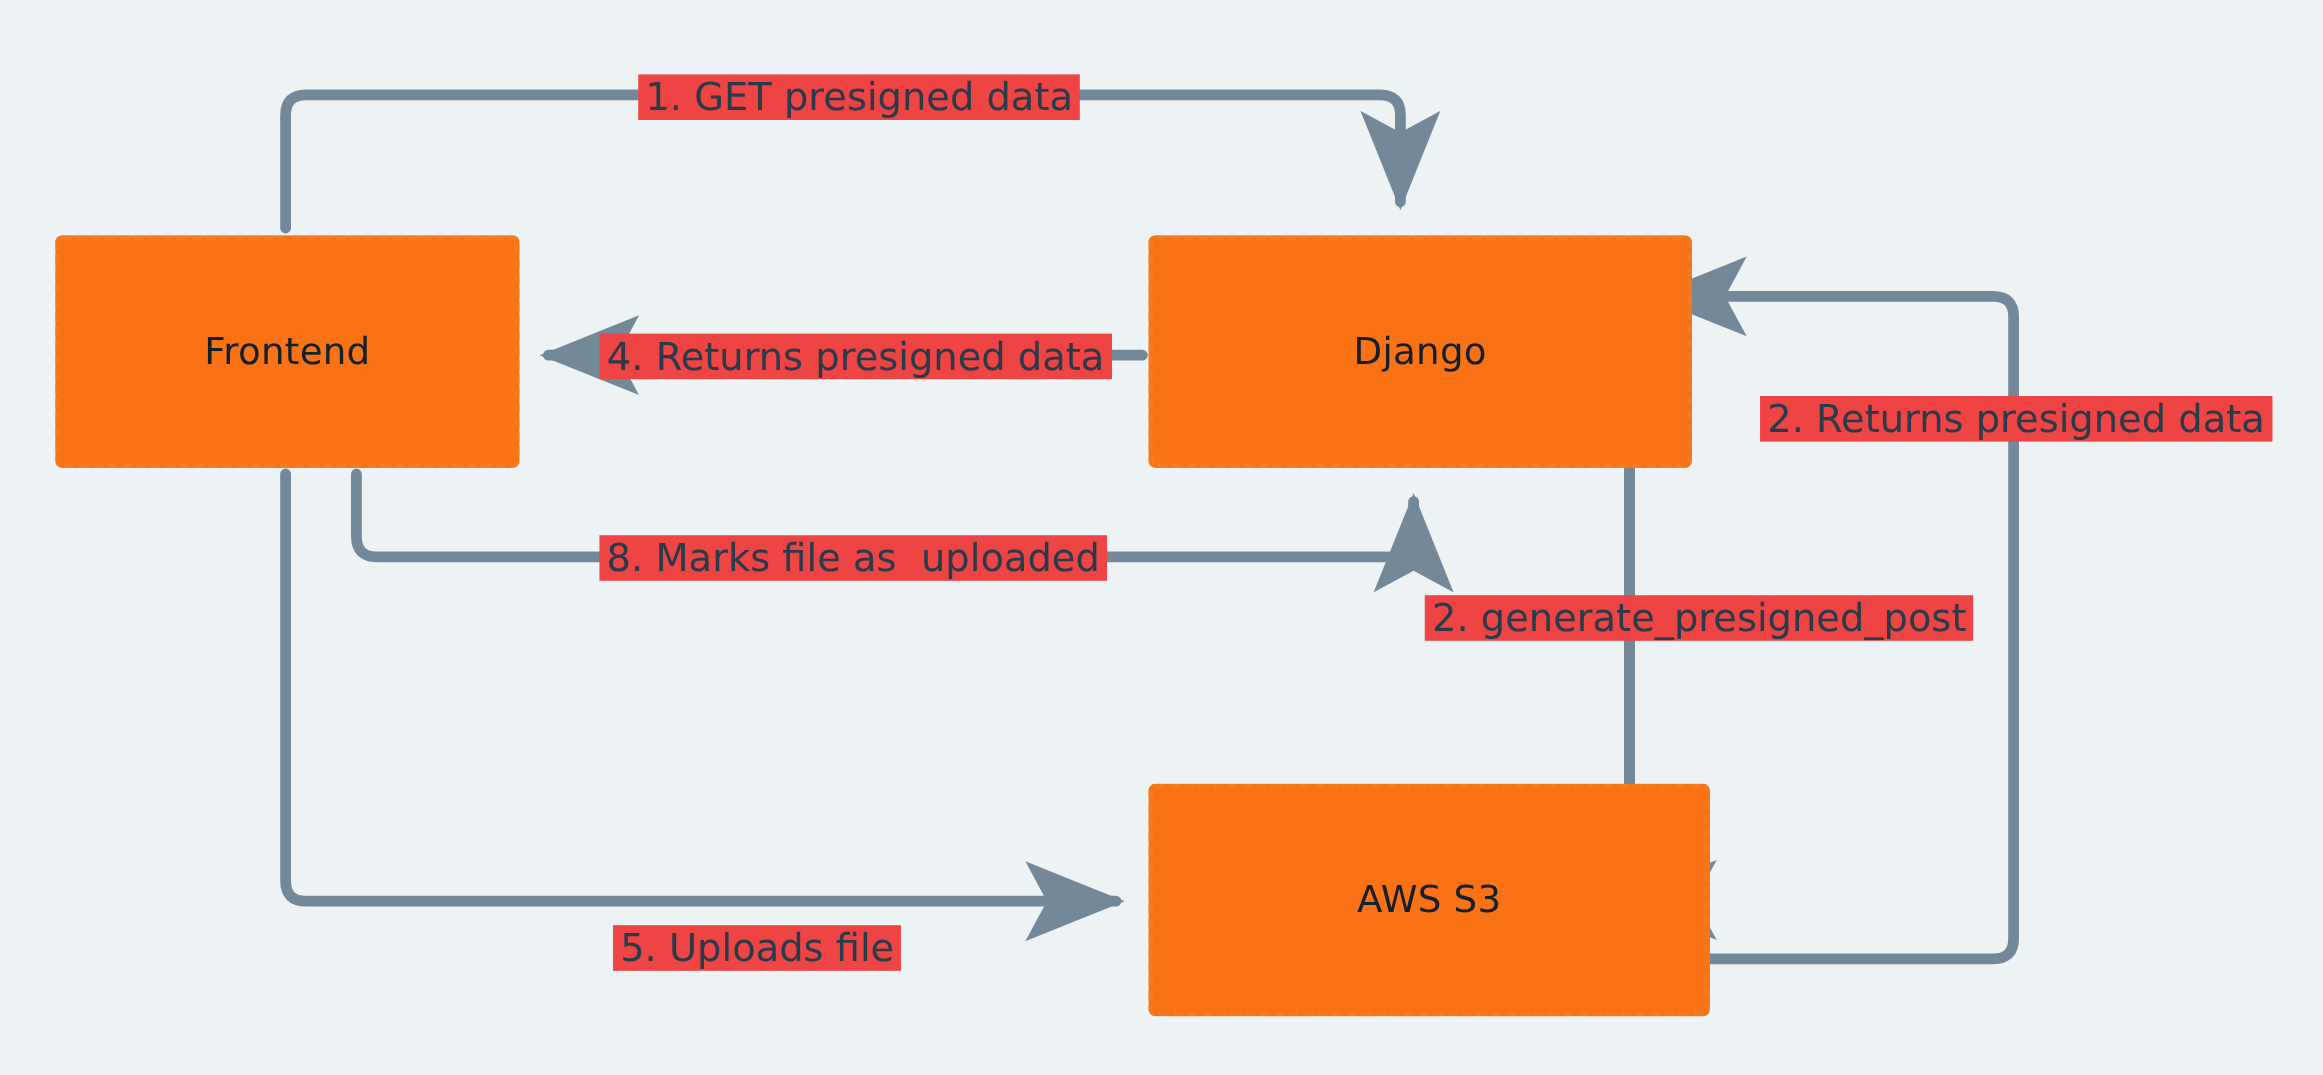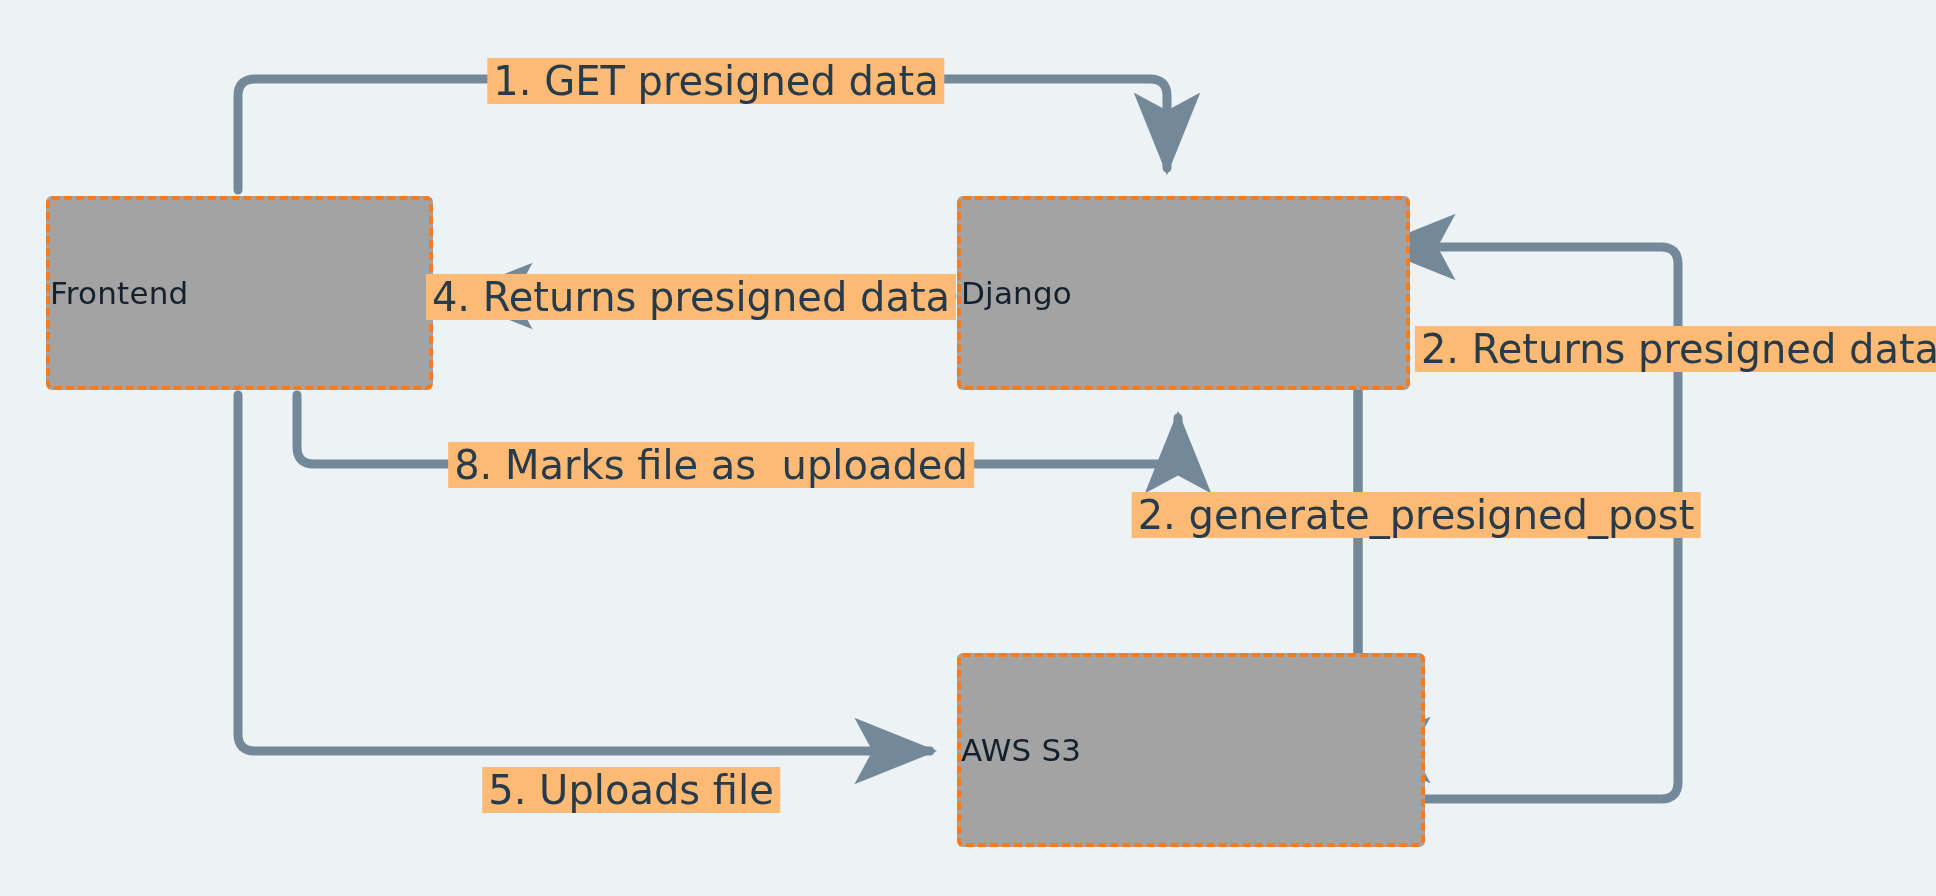--- a/index.html
+++ b/index.html
@@ -17,38 +17,38 @@
   }
   #wires {
     position: absolute;
     left: 0; top: 0;
     width: 1936px;
     height: 896px;
   }
   .node {
     position: absolute;
     box-sizing: border-box;
-    background: #a3a3a3;
+    background: #f97316;
     border: 4px dashed #f47b20;
     border-radius: 6px;
     display: flex;
     align-items: center;
-    justify-content: flex-start;
+    justify-content: center;
   }
   .node-label {
     font-size: 31px;
     color: #14202b;
     letter-spacing: 0.2px;
     white-space: pre;
   }
   .edge-label {
     position: absolute;
-    font-size: 40px;
+    font-size: 32px;
     color: #273b4a;
-    background: #fdba74;
+    background: #ef4444;
     white-space: pre;
     line-height: 1;
     padding: 3px 6px;
     transform: translate(-50%, -50%);
   }
 </style>
 </head>
 <body>
 
 <div id="canvas">
@@ -86,19 +86,19 @@
   <div class="node" style="left:957px; top:653px; width:468px; height:194px;">
     <span class="node-label">AWS S3</span>
   </div>
 
   <div class="edge-label" style="left:716px; top:81px;">1. GET presigned data</div>
 
   <div class="edge-label" style="left:1416px; top:515px;">2. generate_presigned_post</div>
 
   <div class="edge-label" style="left:1680px; top:349px;">2. Returns presigned data</div>
 
-  <div class="edge-label" style="left:691px; top:297px;">4. Returns presigned data</div>
+  <div class="edge-label" style="left:713px; top:297px;">4. Returns presigned data</div>
 
   <div class="edge-label" style="left:631px; top:790px;">5. Uploads file</div>
 
   <div class="edge-label" style="left:711px; top:465px;">8. Marks file as  uploaded</div>
 
 </div>
 
 </body></html>

